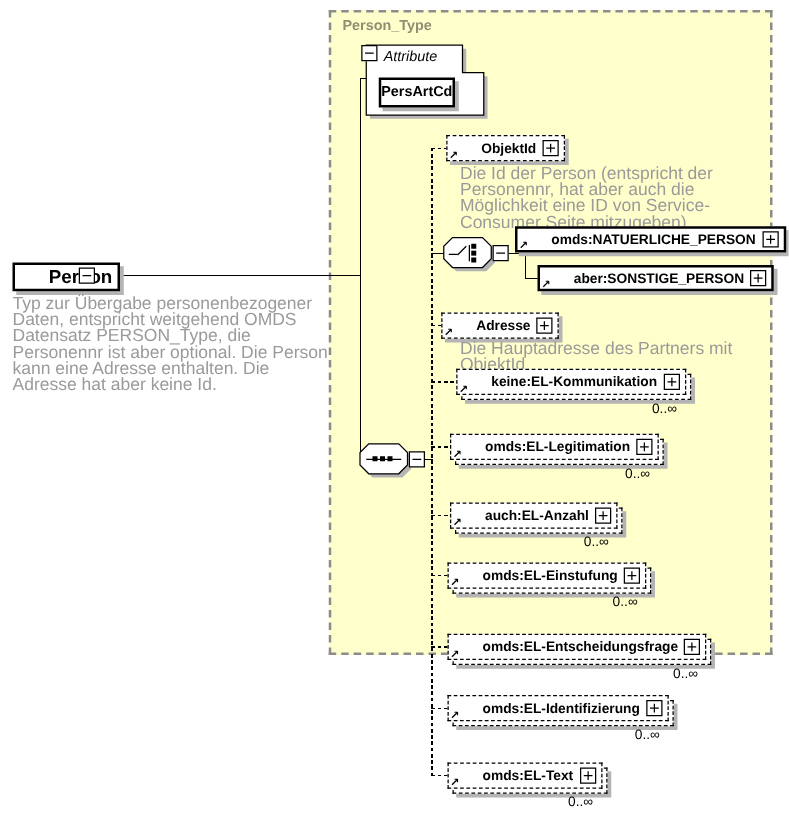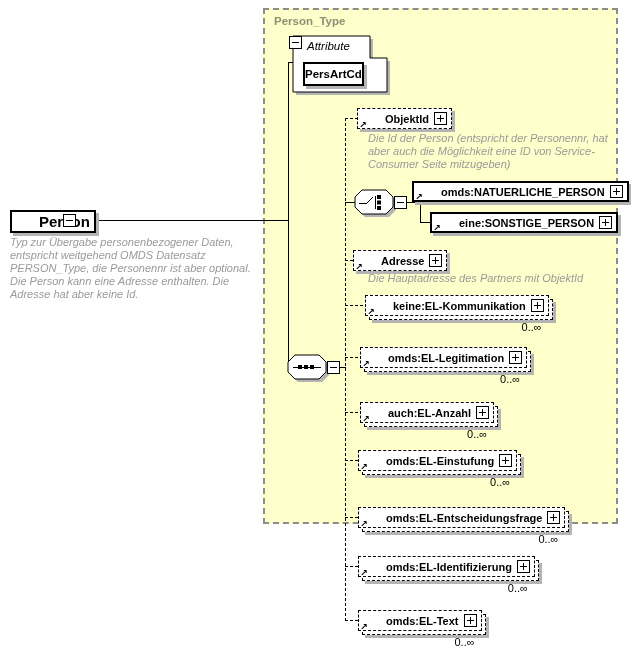--- a/index.html
+++ b/index.html
@@ -28,21 +28,21 @@
   .expander::before{content:"";position:absolute;left:2px;right:2px;top:5px;height:1px;background:#000;}
   .expander.plus::after{content:"";position:absolute;top:2px;bottom:2px;left:5px;width:1px;background:#000;}
   .expander.standalone{position:absolute;margin:0;}
   
   .ref-arrow{position:absolute;left:1px;bottom:-2px;font-family:"DejaVu Sans",sans-serif;
         font-size:9px;font-weight:bold;color:#000;line-height:9px;}
   .ref-arrow::before{content:"\2197";}
   
   .occ{position:absolute;top:100%;margin-top:6px;right:6px;font-weight:normal;font-size:11px;color:#000;}
   
-  .note{position:absolute;color:#9a9a9a;font-size:11px;line-height:13px;font-style:italic;}
+  .note{position:absolute;color:#9a9a9a;font-size:14px;line-height:13px;}
   
   .attr-label{position:absolute;left:307px;top:40px;font-size:11.5px;font-style:italic;color:#000;}
   .person-label{font-size:15px;}
 </style>
 </head>
 <body>
 
 <div class="canvas">
 
   <div class="panel">
@@ -127,21 +127,21 @@
     </div>
     <div class="note" style="left:368px;top:132px;width:242px;">Die Id der Person (entspricht der Personennr, hat aber auch die Möglichkeit eine ID von Service-Consumer Seite mitzugeben)</div>
 
     <div class="node solid" style="left:412px;top:181px;">
       <span class="ref-arrow"></span>
       <span class="lbl">omds:NATUERLICHE_PERSON</span>
       <span class="expander plus"></span>
     </div>
     <div class="node solid" style="left:430px;top:212px;">
       <span class="ref-arrow"></span>
-      <span class="lbl">eine:SONSTIGE_PERSON</span>
+      <span class="lbl">aber:SONSTIGE_PERSON</span>
       <span class="expander plus"></span>
     </div>
 
     <div class="node dashed" style="left:353px;top:250px;">
       <span class="ref-arrow"></span>
       <span class="lbl">Adresse</span>
       <span class="expander plus"></span>
     </div>
     <div class="note" style="left:368px;top:272px;width:250px;">Die Hauptadresse des Partners mit ObjektId</div>
 

